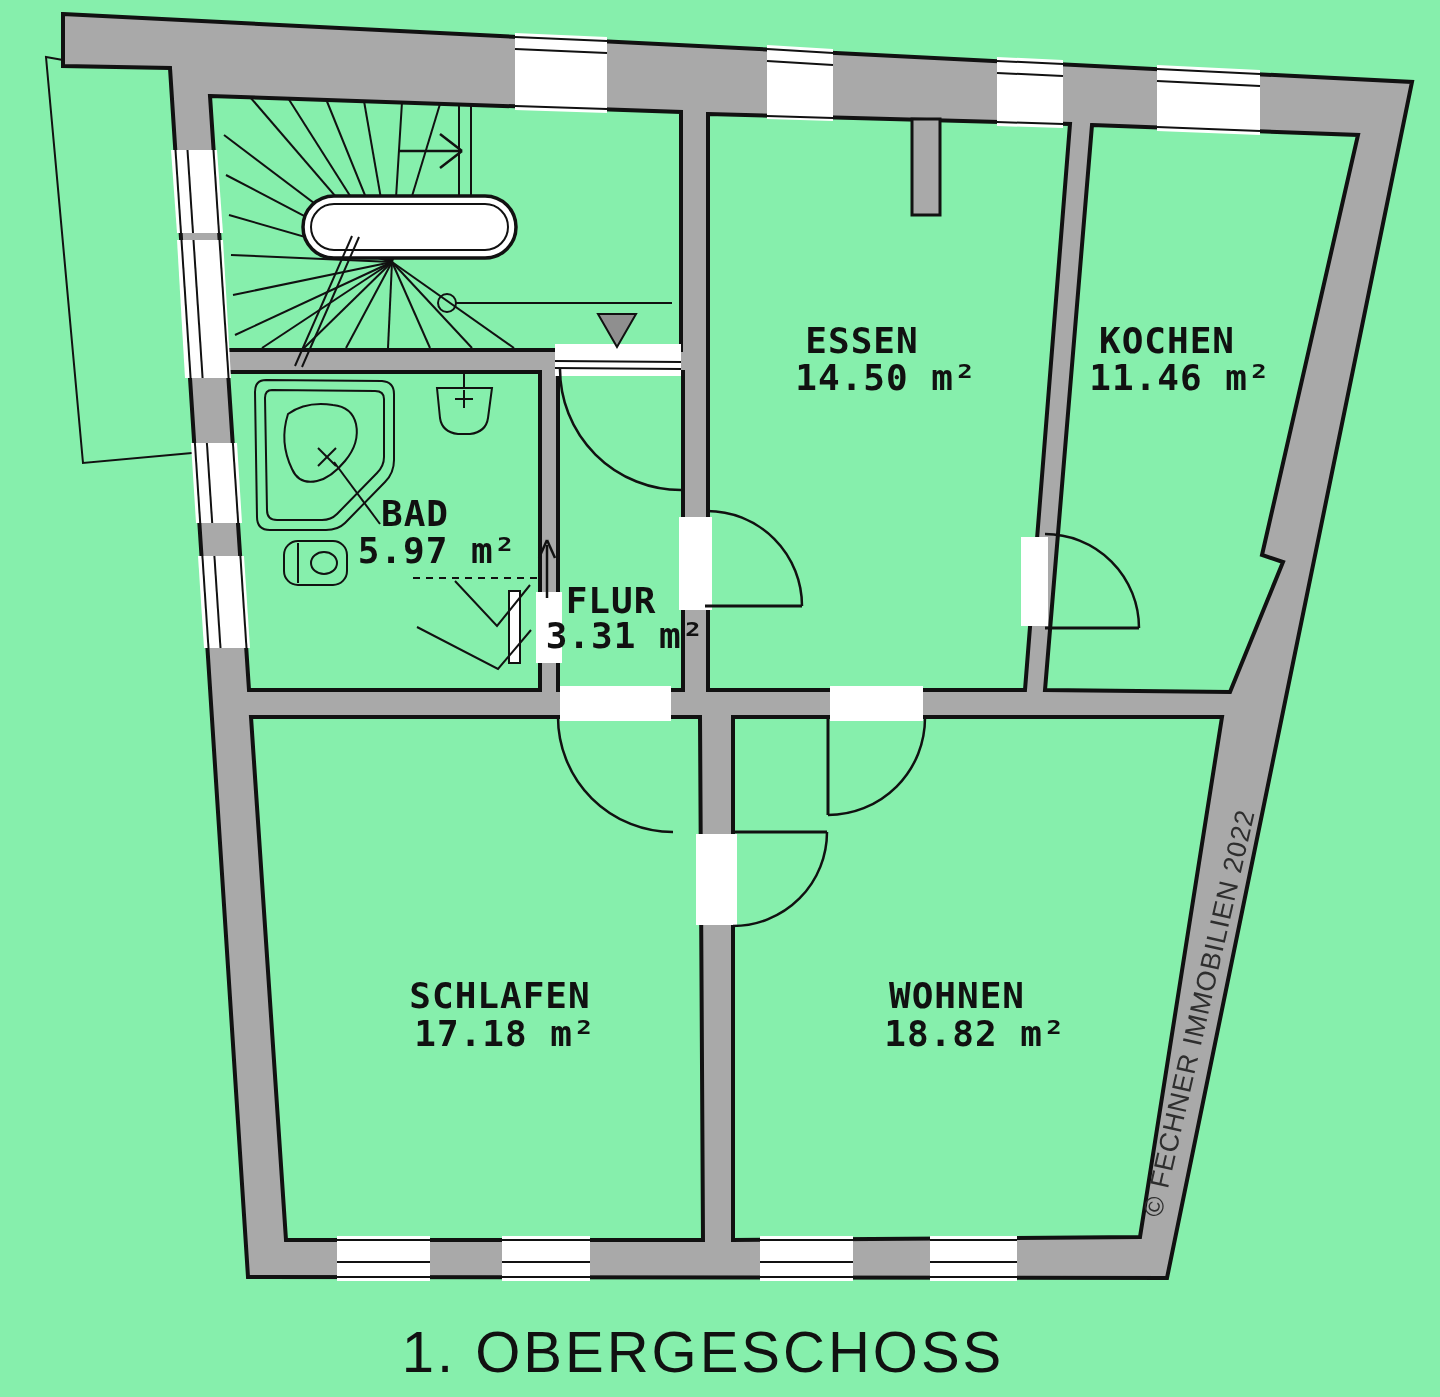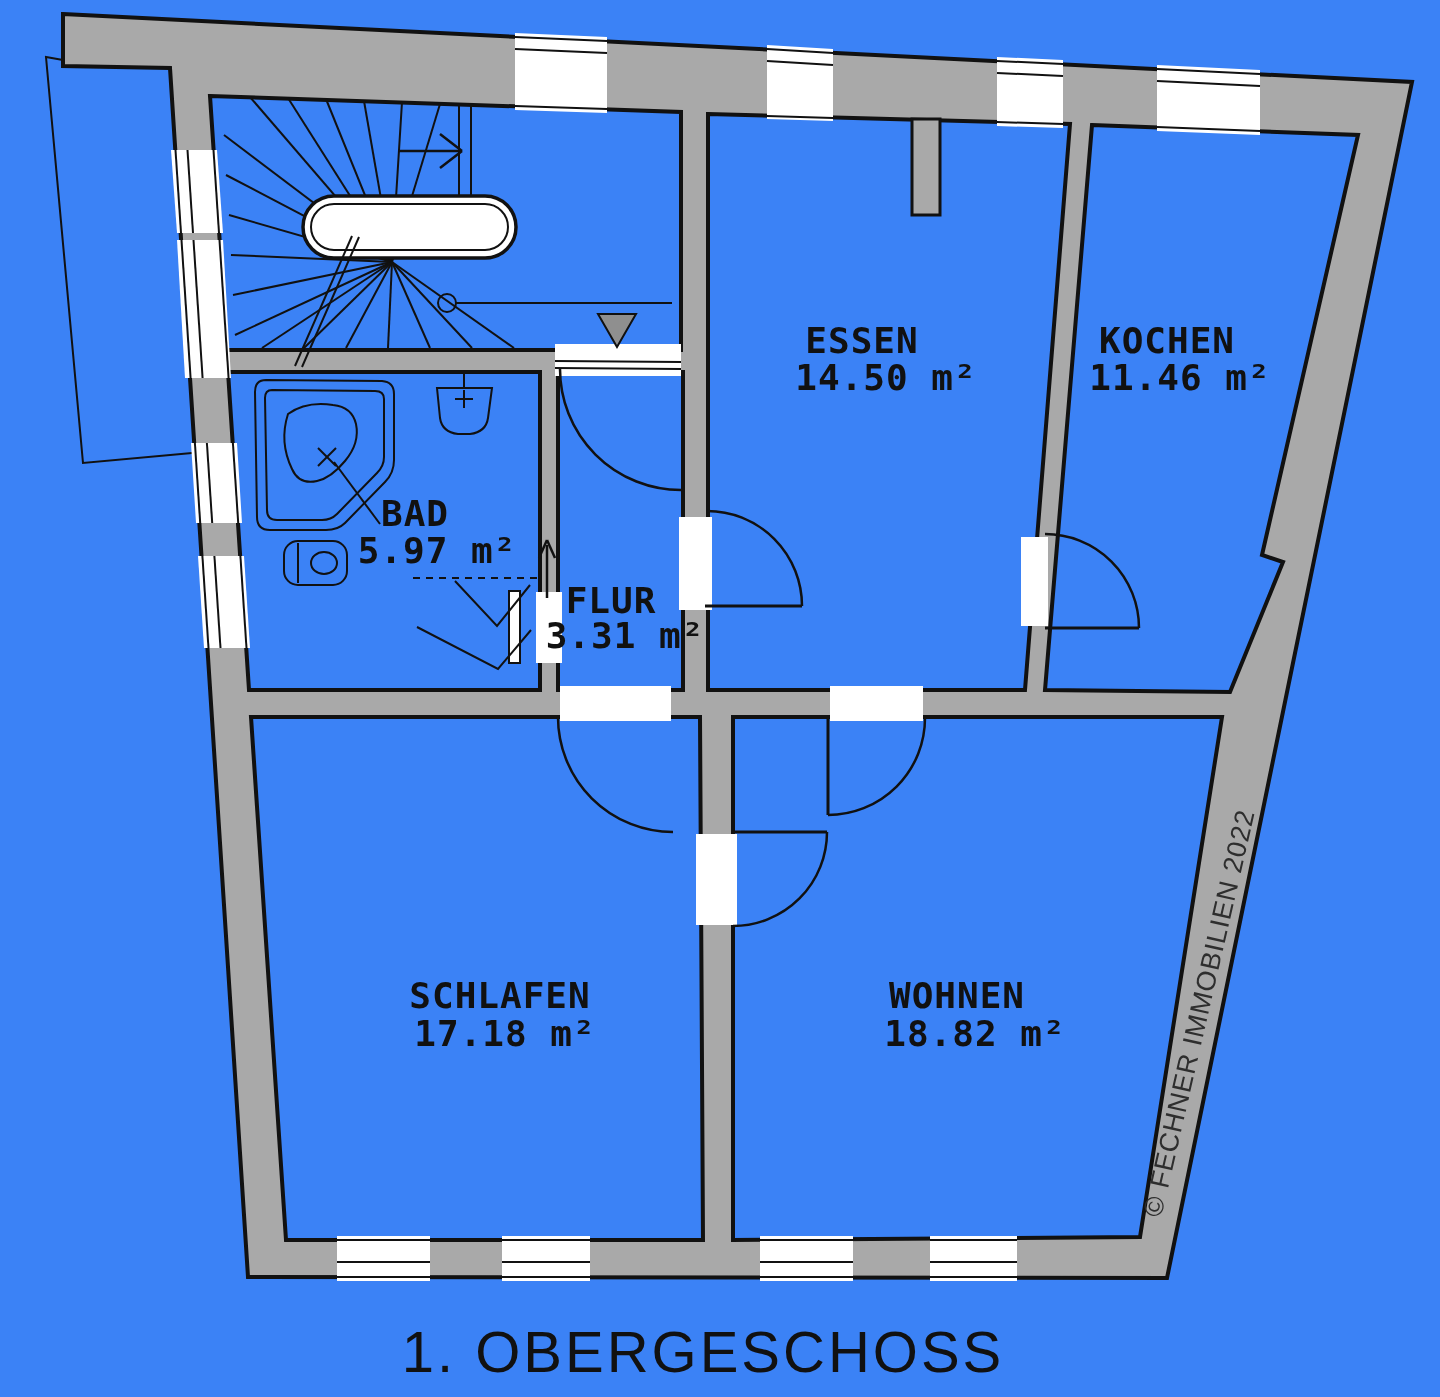--- a/index.html
+++ b/index.html
@@ -1,16 +1,16 @@
 <!DOCTYPE html>
 <html><head>
 <meta charset="utf-8">
 <style>
   html,body{margin:0;padding:0;background:#ffffff;}
-  .plan-wrap{position:relative;width:1440px;height:1397px;background:#3b82f6;overflow:hidden;
+  .plan-wrap{position:relative;width:1440px;height:1397px;background:#86efac;overflow:hidden;
              font-family:"DejaVu Sans Mono", monospace;}
   svg{position:absolute;left:0;top:0;}
   text{fill:#111;}
   .room-name,.room-area{font-family:"DejaVu Sans Mono", monospace;font-size:36px;font-weight:bold;letter-spacing:1px;}
   .plan-title{font-family:"Liberation Sans", sans-serif;font-size:58px;font-weight:400;letter-spacing:3px;}
   .watermark{font-family:"Liberation Sans", sans-serif;font-size:27px;font-weight:400;fill:#2e2e2e;letter-spacing:1px;}
 </style>
 </head>
 <body>
 

